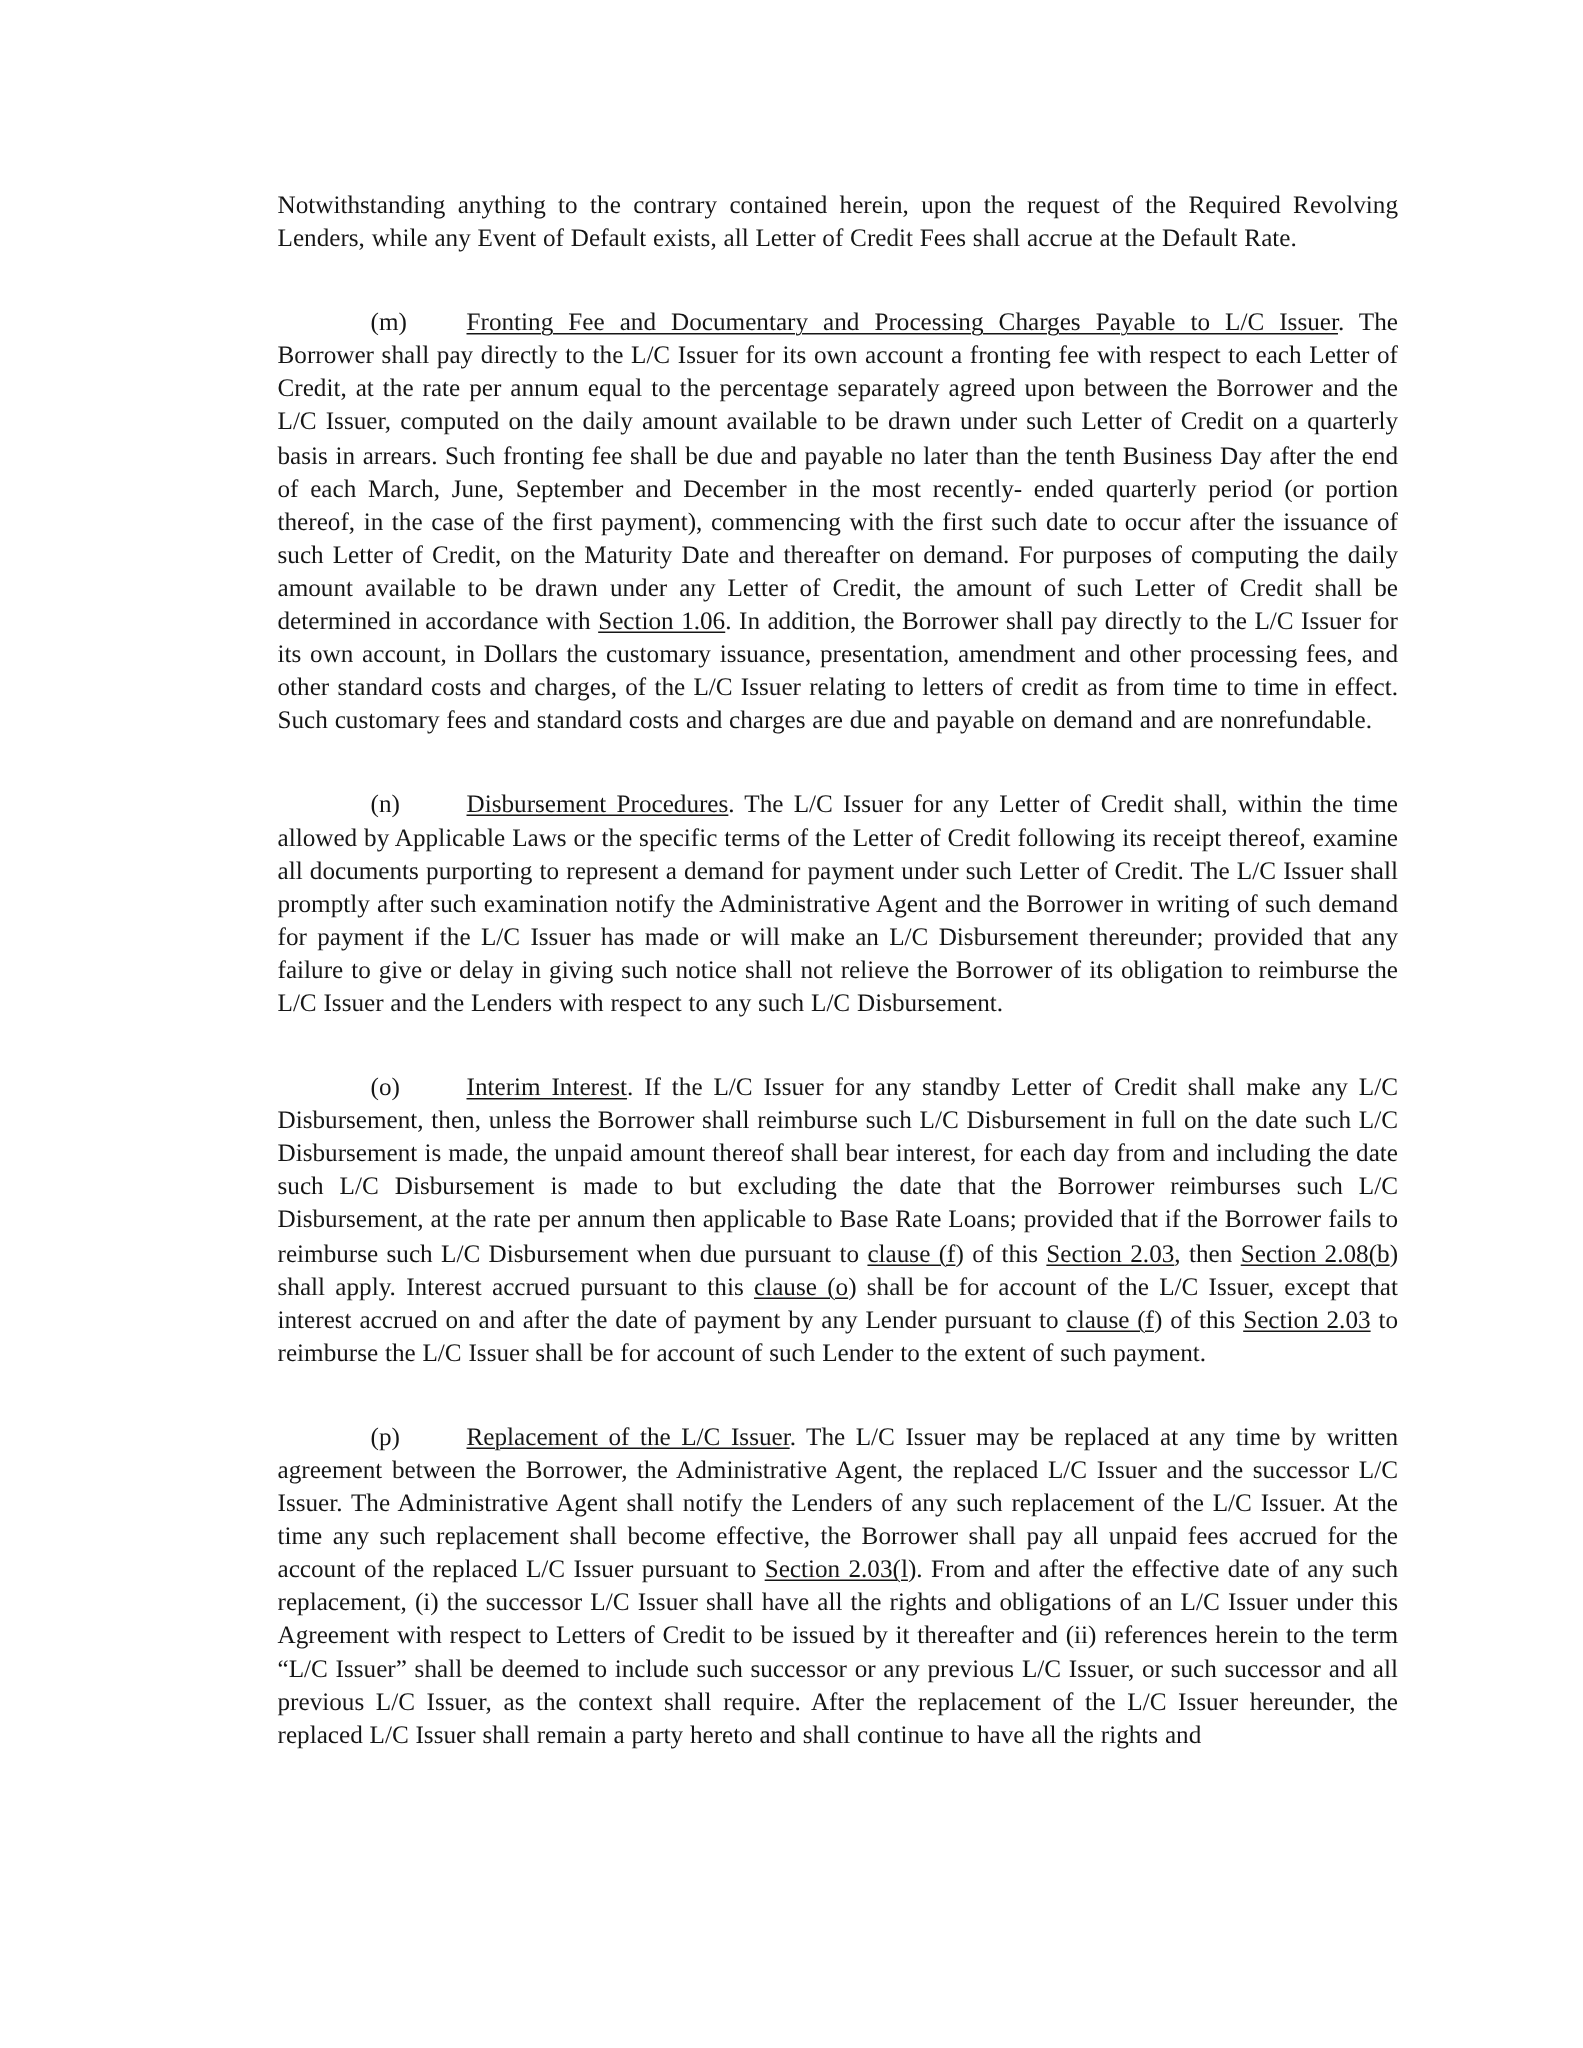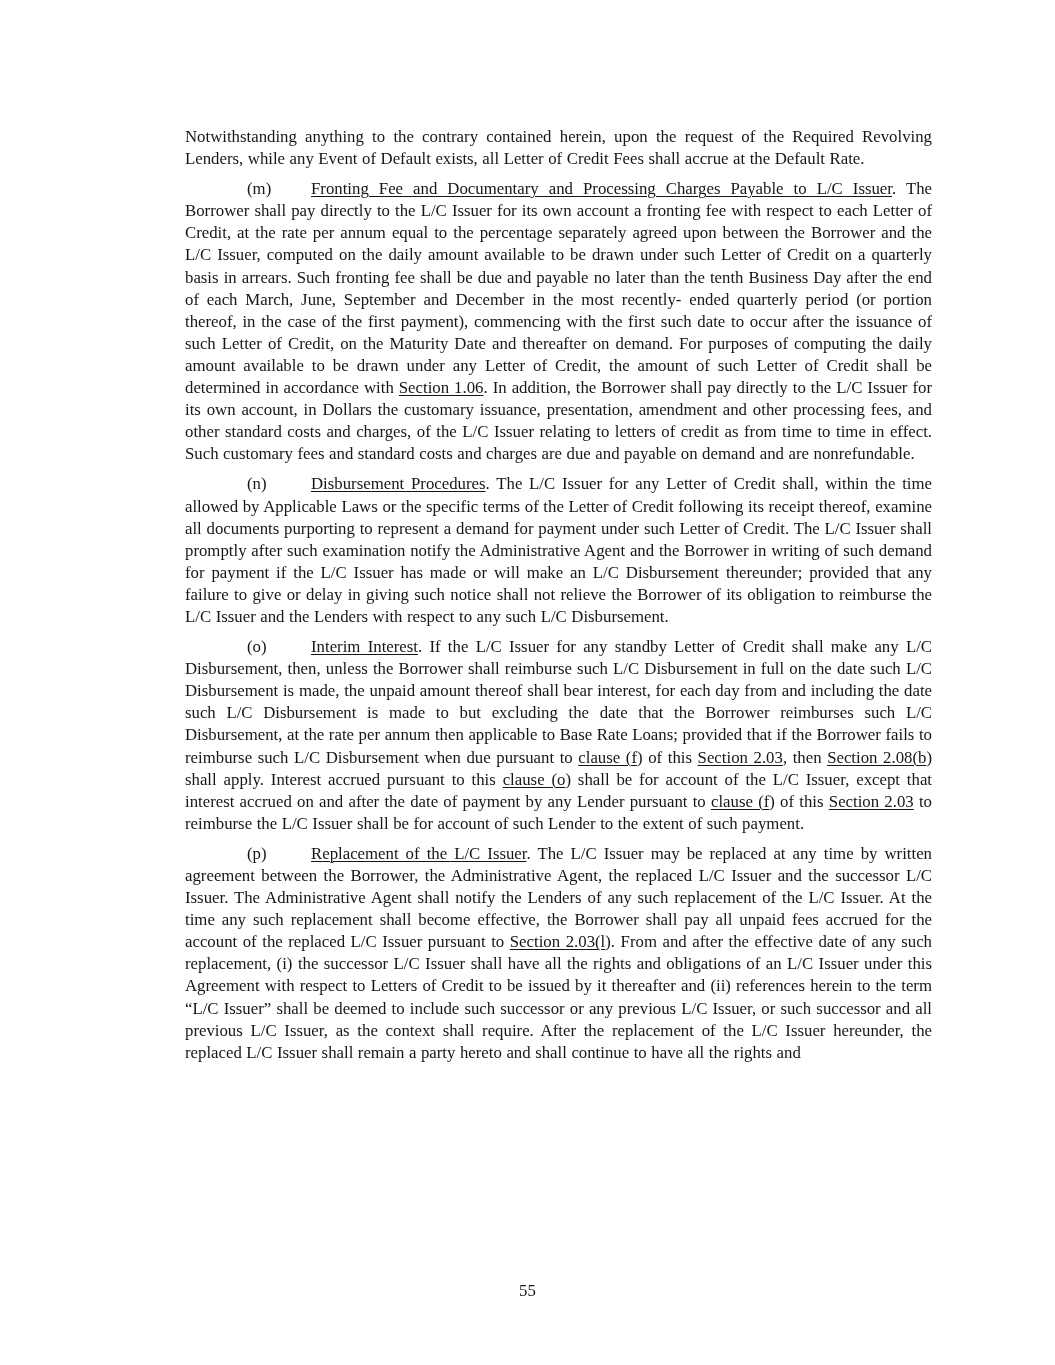--- a/index.html
+++ b/index.html
@@ -24,21 +24,21 @@
   }
   p.para {
     margin: 0;
     padding: 0;
     text-align: justify;
     font-size: 16.8px;
     line-height: 22.1px;
     word-spacing: 0.02em;
   }
   p.para + p.para {
-    margin-top: 8px;
+    margin-top: 34px;
   }
   p.labeled {
     text-indent: 62px;
   }
   .plabel {
     display: inline-block;
     width: 64px;
     text-indent: 0;
   }
   .seg.u {
@@ -68,14 +68,13 @@
     <p class="para labeled"><span class="plabel">(m)</span><span class="segs"><span class="seg u">Fronting Fee and Documentary and Processing Charges Payable to L/C Issuer</span><span class="seg">. The Borrower shall pay directly to the L/C Issuer for its own account a fronting fee with respect to each Letter of Credit, at the rate per annum equal to the percentage separately agreed upon between the Borrower and the L/C Issuer, computed on the daily amount available to be drawn under such Letter of Credit on a quarterly basis in arrears. Such fronting fee shall be due and payable no later than the tenth Business Day after the end of each March, June, September and December in the most recently- ended quarterly period (or portion thereof, in the case of the first payment), commencing with the first such date to occur after the issuance of such Letter of Credit, on the Maturity Date and thereafter on demand. For purposes of computing the daily amount available to be drawn under any Letter of Credit, the amount of such Letter of Credit shall be determined in accordance with </span><span class="seg u">Section 1.06</span><span class="seg">. In addition, the Borrower shall pay directly to the L/C Issuer for its own account, in Dollars the customary issuance, presentation, amendment and other processing fees, and other standard costs and charges, of the L/C Issuer relating to letters of credit as from time to time in effect. Such customary fees and standard costs and charges are due and payable on demand and are nonrefundable.</span></span></p>
 
     <p class="para labeled"><span class="plabel">(n)</span><span class="segs"><span class="seg u">Disbursement Procedures</span><span class="seg">. The L/C Issuer for any Letter of Credit shall, within the time allowed by Applicable Laws or the specific terms of the Letter of Credit following its receipt thereof, examine all documents purporting to represent a demand for payment under such Letter of Credit. The L/C Issuer shall promptly after such examination notify the Administrative Agent and the Borrower in writing of such demand for payment if the L/C Issuer has made or will make an L/C Disbursement thereunder; </span><span class="seg i">provided</span><span class="seg"> that any failure to give or delay in giving such notice shall not relieve the Borrower of its obligation to reimburse the L/C Issuer and the Lenders with respect to any such L/C Disbursement.</span></span></p>
 
     <p class="para labeled"><span class="plabel">(o)</span><span class="segs"><span class="seg u">Interim Interest</span><span class="seg">. If the L/C Issuer for any standby Letter of Credit shall make any L/C Disbursement, then, unless the Borrower shall reimburse such L/C Disbursement in full on the date such L/C Disbursement is made, the unpaid amount thereof shall bear interest, for each day from and including the date such L/C Disbursement is made to but excluding the date that the Borrower reimburses such L/C Disbursement, at the rate per annum then applicable to Base Rate Loans; </span><span class="seg i">provided</span><span class="seg"> that if the Borrower fails to reimburse such L/C Disbursement when due pursuant to </span><span class="seg u">clause (f</span><span class="seg">) of this </span><span class="seg u">Section 2.03</span><span class="seg">, then </span><span class="seg u">Section 2.08(b</span><span class="seg">) shall apply. Interest accrued pursuant to this </span><span class="seg u">clause (o</span><span class="seg">) shall be for account of the L/C Issuer, except that interest accrued on and after the date of payment by any Lender pursuant to </span><span class="seg u">clause (f</span><span class="seg">) of this </span><span class="seg u">Section 2.03</span><span class="seg"> to reimburse the L/C Issuer shall be for account of such Lender to the extent of such payment.</span></span></p>
 
     <p class="para labeled"><span class="plabel">(p)</span><span class="segs"><span class="seg u">Replacement of the L/C Issuer</span><span class="seg">. The L/C Issuer may be replaced at any time by written agreement between the Borrower, the Administrative Agent, the replaced L/C Issuer and the successor L/C Issuer. The Administrative Agent shall notify the Lenders of any such replacement of the L/C Issuer. At the time any such replacement shall become effective, the Borrower shall pay all unpaid fees accrued for the account of the replaced L/C Issuer pursuant to </span><span class="seg u">Section 2.03(l</span><span class="seg">). From and after the effective date of any such replacement, (i) the successor L/C Issuer shall have all the rights and obligations of an L/C Issuer under this Agreement with respect to Letters of Credit to be issued by it thereafter and (ii) references herein to the term “L/C Issuer” shall be deemed to include such successor or any previous L/C Issuer, or such successor and all previous L/C Issuer, as the context shall require. After the replacement of the L/C Issuer hereunder, the replaced L/C Issuer shall remain a party hereto and shall continue to have all the rights and</span></span></p>
 
   </div>
 
-  <div class="pagenum">55</div>
 </div>
 
 </body></html>

